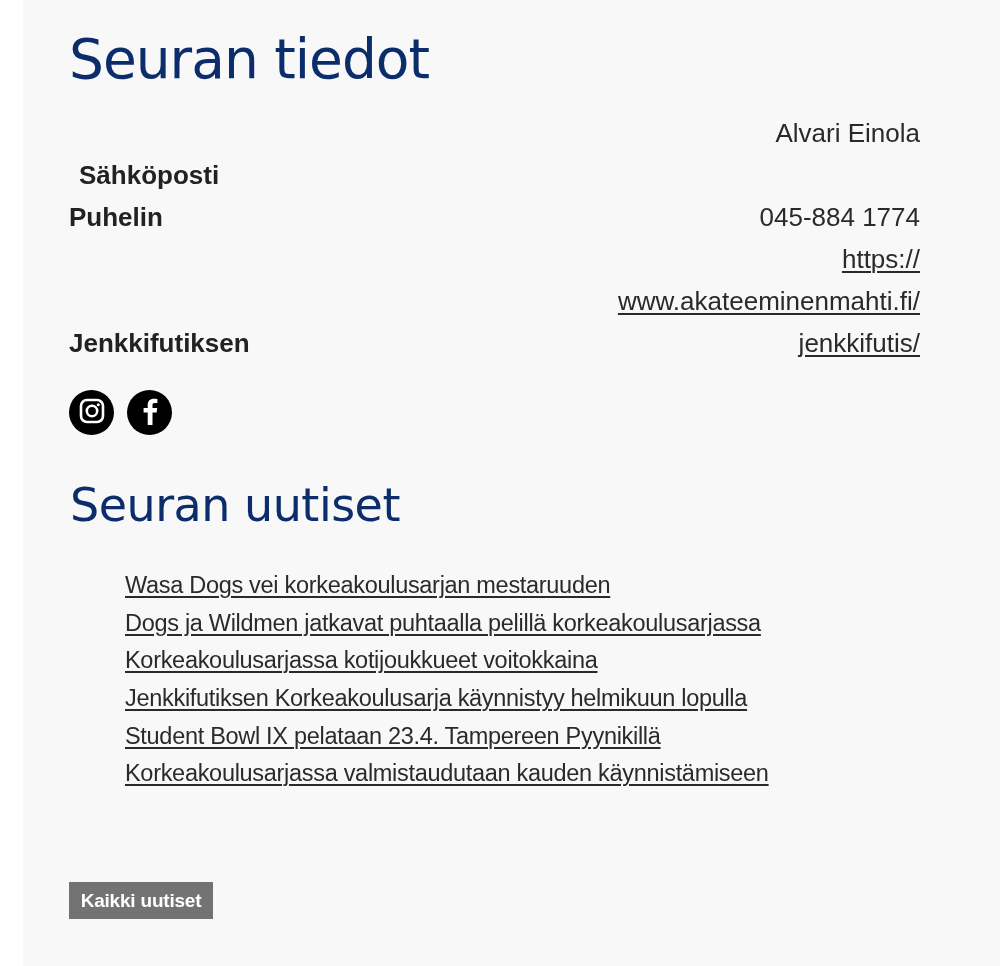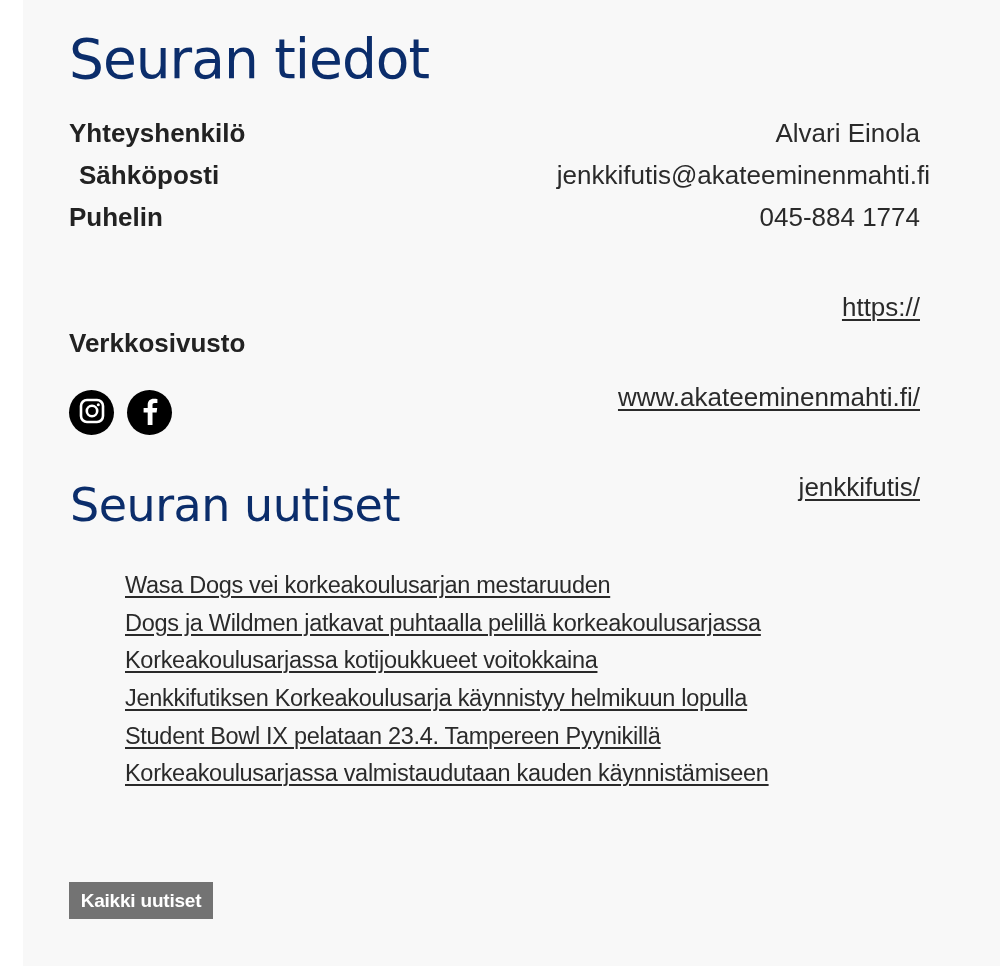--- a/index.html
+++ b/index.html
@@ -23,21 +23,21 @@
       font-size: 46px; line-height: 58px; font-weight: normal;
       color: #0b2d6b; letter-spacing: -0.5px;
       -webkit-text-stroke: 0;
     }
 
     .info { position: absolute; left: 69px; width: 851px; font-size: 26px; }
     .row { position: absolute; left: 0; width: 851px; height: 42px; line-height: 42px; }
     .row .label { position: absolute; left: 0; font-weight: bold; color: #222; }
     .row .value { position: absolute; right: 0; color: #2a2a2a; text-align: right; white-space: nowrap; }
     .web-value { position: absolute; right: 0; text-align: right; line-height: 42px; }
-    .web-value a, .web-value span { display: block; color: #2a2a2a; text-decoration: underline; text-underline-offset: 3px; text-decoration-thickness: 1.5px; margin-top: 48px; }
+    .web-value a, .web-value span { display: block; color: #2a2a2a; text-decoration: underline; text-underline-offset: 3px; text-decoration-thickness: 1.5px; }
 
     .socials { position: absolute; left: 69px; top: 390px; display: flex; gap: 13px; }
     .social {
       width: 45px; height: 45px; border-radius: 50%; background: #000;
       display: flex; align-items: center; justify-content: center; cursor: pointer;
     }
 
     .news-list { position: absolute; left: 125px; top: 567px; list-style: none; }
     .news-list li { height: 37.7px; line-height: 37.7px; }
     .news-list a {
@@ -55,33 +55,31 @@
   </style>
 </head>
 <body>
 
 <div class="panel"></div>
 
 <h1 class="h-title">Seuran tiedot</h1>
 
 <div class="info" style="top:112px;">
   <div class="row" style="top:0;">
-    <span class="label">Yhteyshenkilö</span>
     <span class="value">Alvari Einola</span>
   </div>
   <div class="row" style="top:42px;margin-left:10px;">
     <span class="label">Sähköposti</span>
-    <a class="value" style="text-decoration:none;">jenkkifutis@akateeminenmahti.fi</a>
   </div>
   <div class="row" style="top:84px;">
     <span class="label">Puhelin</span>
     <span class="value">045-884 1774</span>
   </div>
   <div class="row" style="top:126px; height:126px;">
-    <span class="label" style="top:84px;">Verkkosivusto</span>
+    <span class="label" style="top:84px;">Jenkkifutiksen</span>
     <a class="web-value">
       <span>https://</span>
       <span>www.akateeminenmahti.fi/</span>
       <span>jenkkifutis/</span>
     </a>
   </div>
 </div>
 
 <div class="socials">
   <a class="social">

